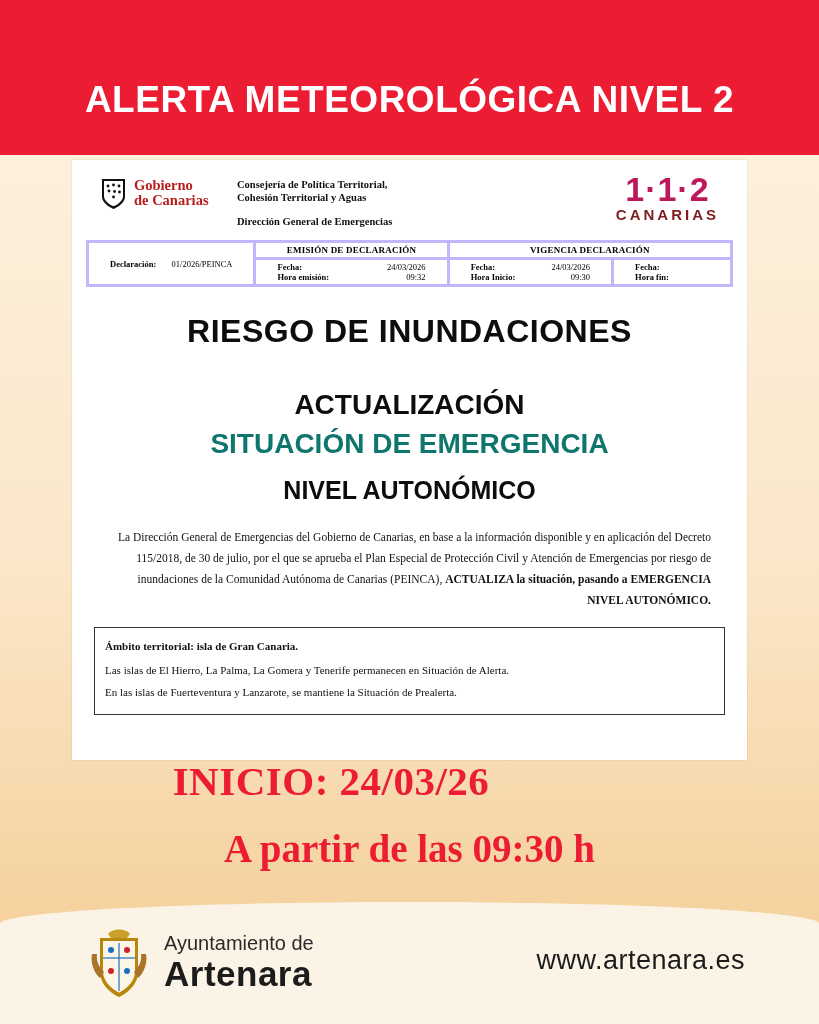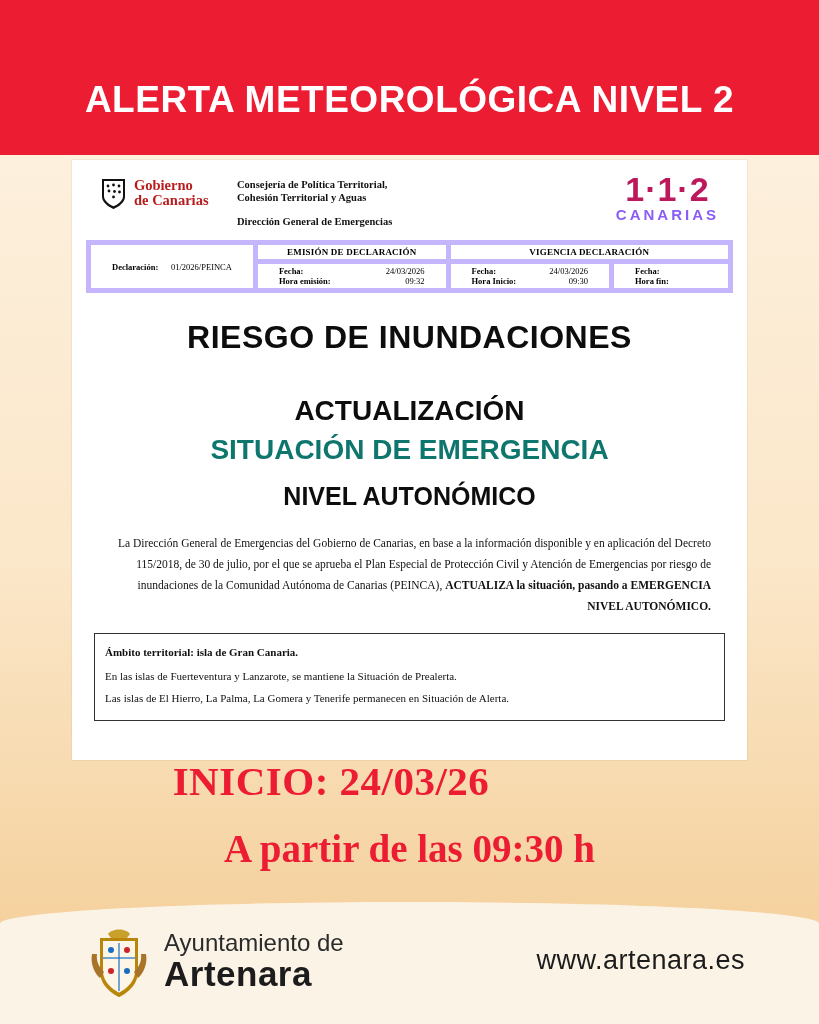--- a/index.html
+++ b/index.html
@@ -106,36 +106,36 @@
     font-size: 34px;
     font-weight: bold;
     color: #be185d;
     letter-spacing: 1px;
     line-height: 34px;
   }
   .logo-112 .canarias {
     font-family: "Liberation Sans", sans-serif;
     font-size: 15px;
     font-weight: bold;
-    color: #8b5cf6;
+    color: #7f1d1d;
     letter-spacing: 3px;
     line-height: 18px;
   }
   
   .decl-table {
     margin: 0 14px;
     border: 1px solid #000;
     border-collapse: collapse;
     width: calc(100% - 28px);
     font-family: "Liberation Serif", serif;
     font-size: 8.5px;
     color: #000;
   }
   .decl-table td {
-    border: 5px solid #c4b5fd;
+    border: 3px solid #c4b5fd;
     padding: 2px 21px;
     vertical-align: middle;
   }
   .decl-table .hdr {
     text-align: center;
     font-weight: bold;
     font-size: 9px;
     letter-spacing: 0.2px;
   }
   .lbl { font-weight: bold; }
@@ -239,21 +239,21 @@
     bottom: 24px;
     display: flex;
     align-items: center;
   }
   .ayto-shield {
     width: 62px;
     height: 76px;
     margin-right: 14px;
   }
   .ayto-text .l1 {
-    font-size: 24px;
+    font-size: 20px;
     color: #2b2b2b;
     line-height: 24px;
   }
   .ayto-text .l2 {
     font-size: 35px;
     color: #1c1c1c;
     font-weight: bold;
     line-height: 38px;
     letter-spacing: 0.5px;
   }
@@ -360,22 +360,22 @@
     <div class="actualizacion">ACTUALIZACIÓN</div>
     <div class="situacion">SITUACIÓN DE EMERGENCIA</div>
     <div class="nivelauto">NIVEL AUTONÓMICO</div>
 
     <div class="body-par">
       <span>La Dirección General de Emergencias del Gobierno de Canarias, en base a la información disponible y en aplicación del Decreto 115/2018, de 30 de julio, por el que se aprueba el Plan Especial de Protección Civil y Atención de Emergencias por riesgo de inundaciones de la Comunidad Autónoma de Canarias (PEINCA), </span><b>ACTUALIZA la situación, pasando a  EMERGENCIA  NIVEL AUTONÓMICO.</b>
     </div>
 
     <div class="ambito">
       <div class="line1">Ámbito territorial: isla de Gran Canaria.</div>
+      <div class="line">Las islas de El Hierro, La Palma, La Gomera y Tenerife permanecen en Situación de Alerta.</div>
       <div class="line">En las islas de Fuerteventura y Lanzarote, se mantiene la Situación de Prealerta.</div>
-      <div class="line">Las islas de El Hierro, La Palma, La Gomera y Tenerife permanecen en Situación de Alerta.</div>
     </div>
   </div>
 
   <div class="inicio">INICIO: 24/03/26</div>
   <div class="apartir">A partir de las 09:30 h</div>
 
   <div class="bottom-band"></div>
 
   <div class="ayto">
     <svg class="ayto-shield" viewBox="0 0 62 76">

